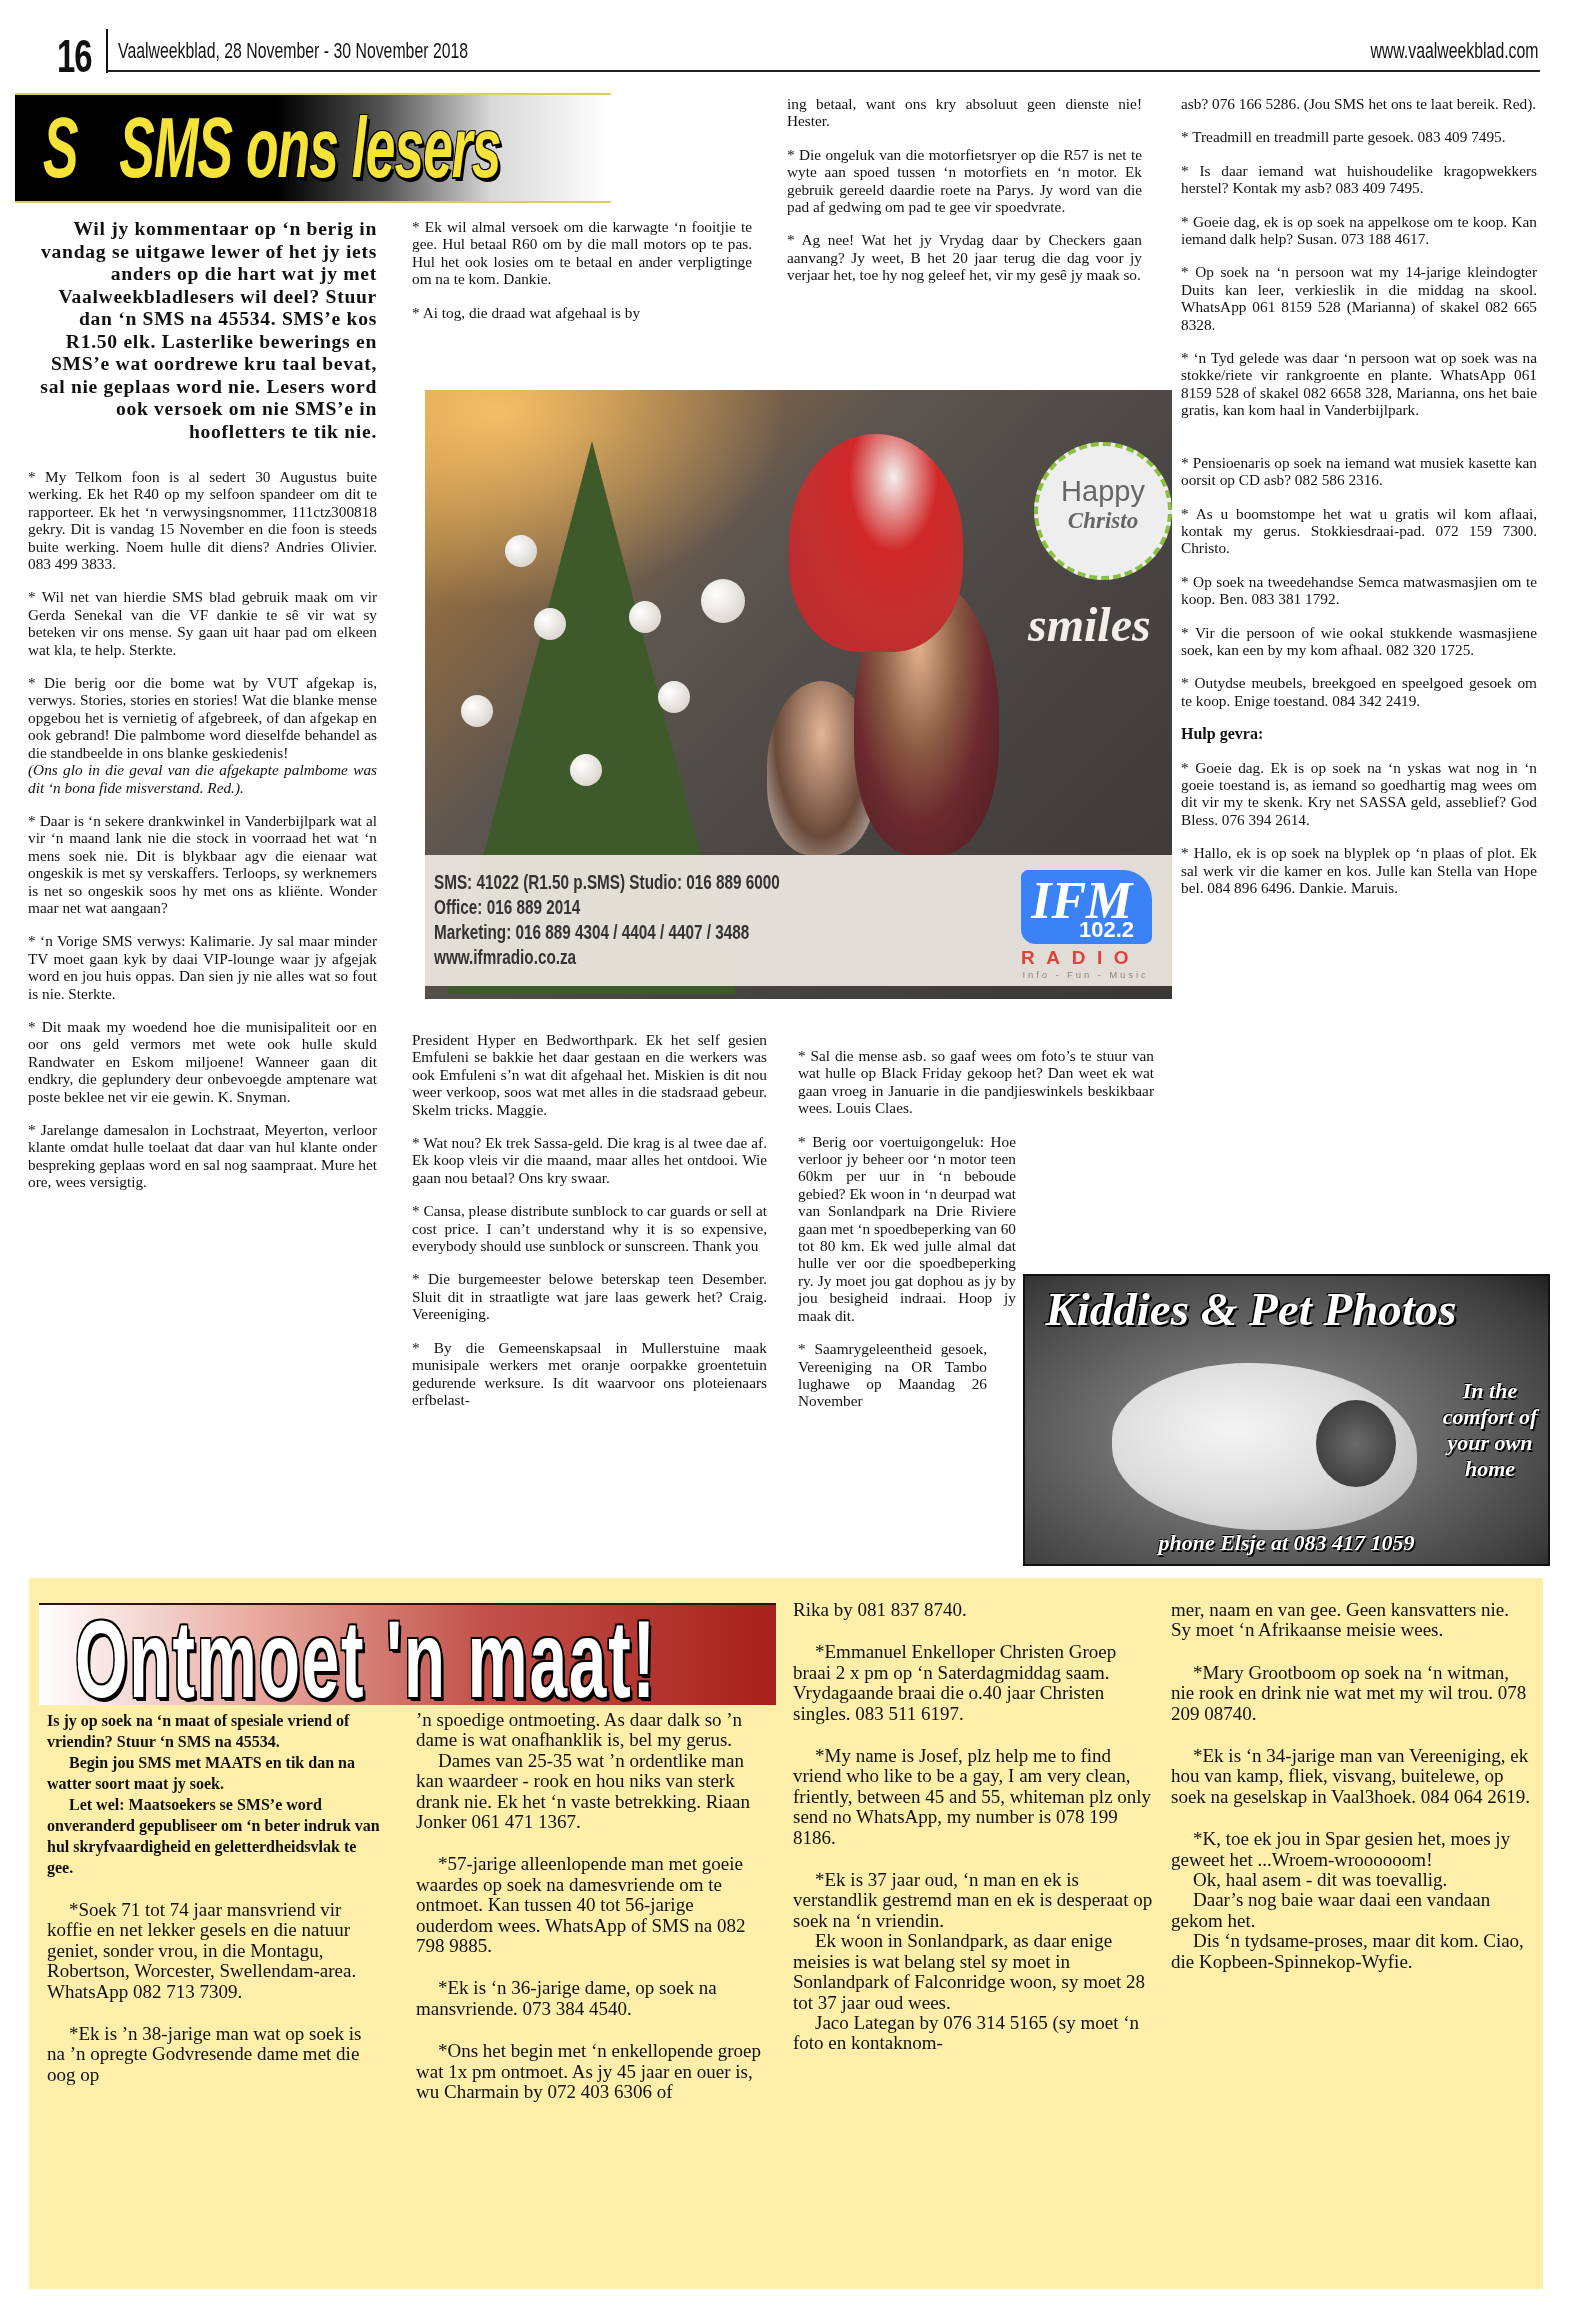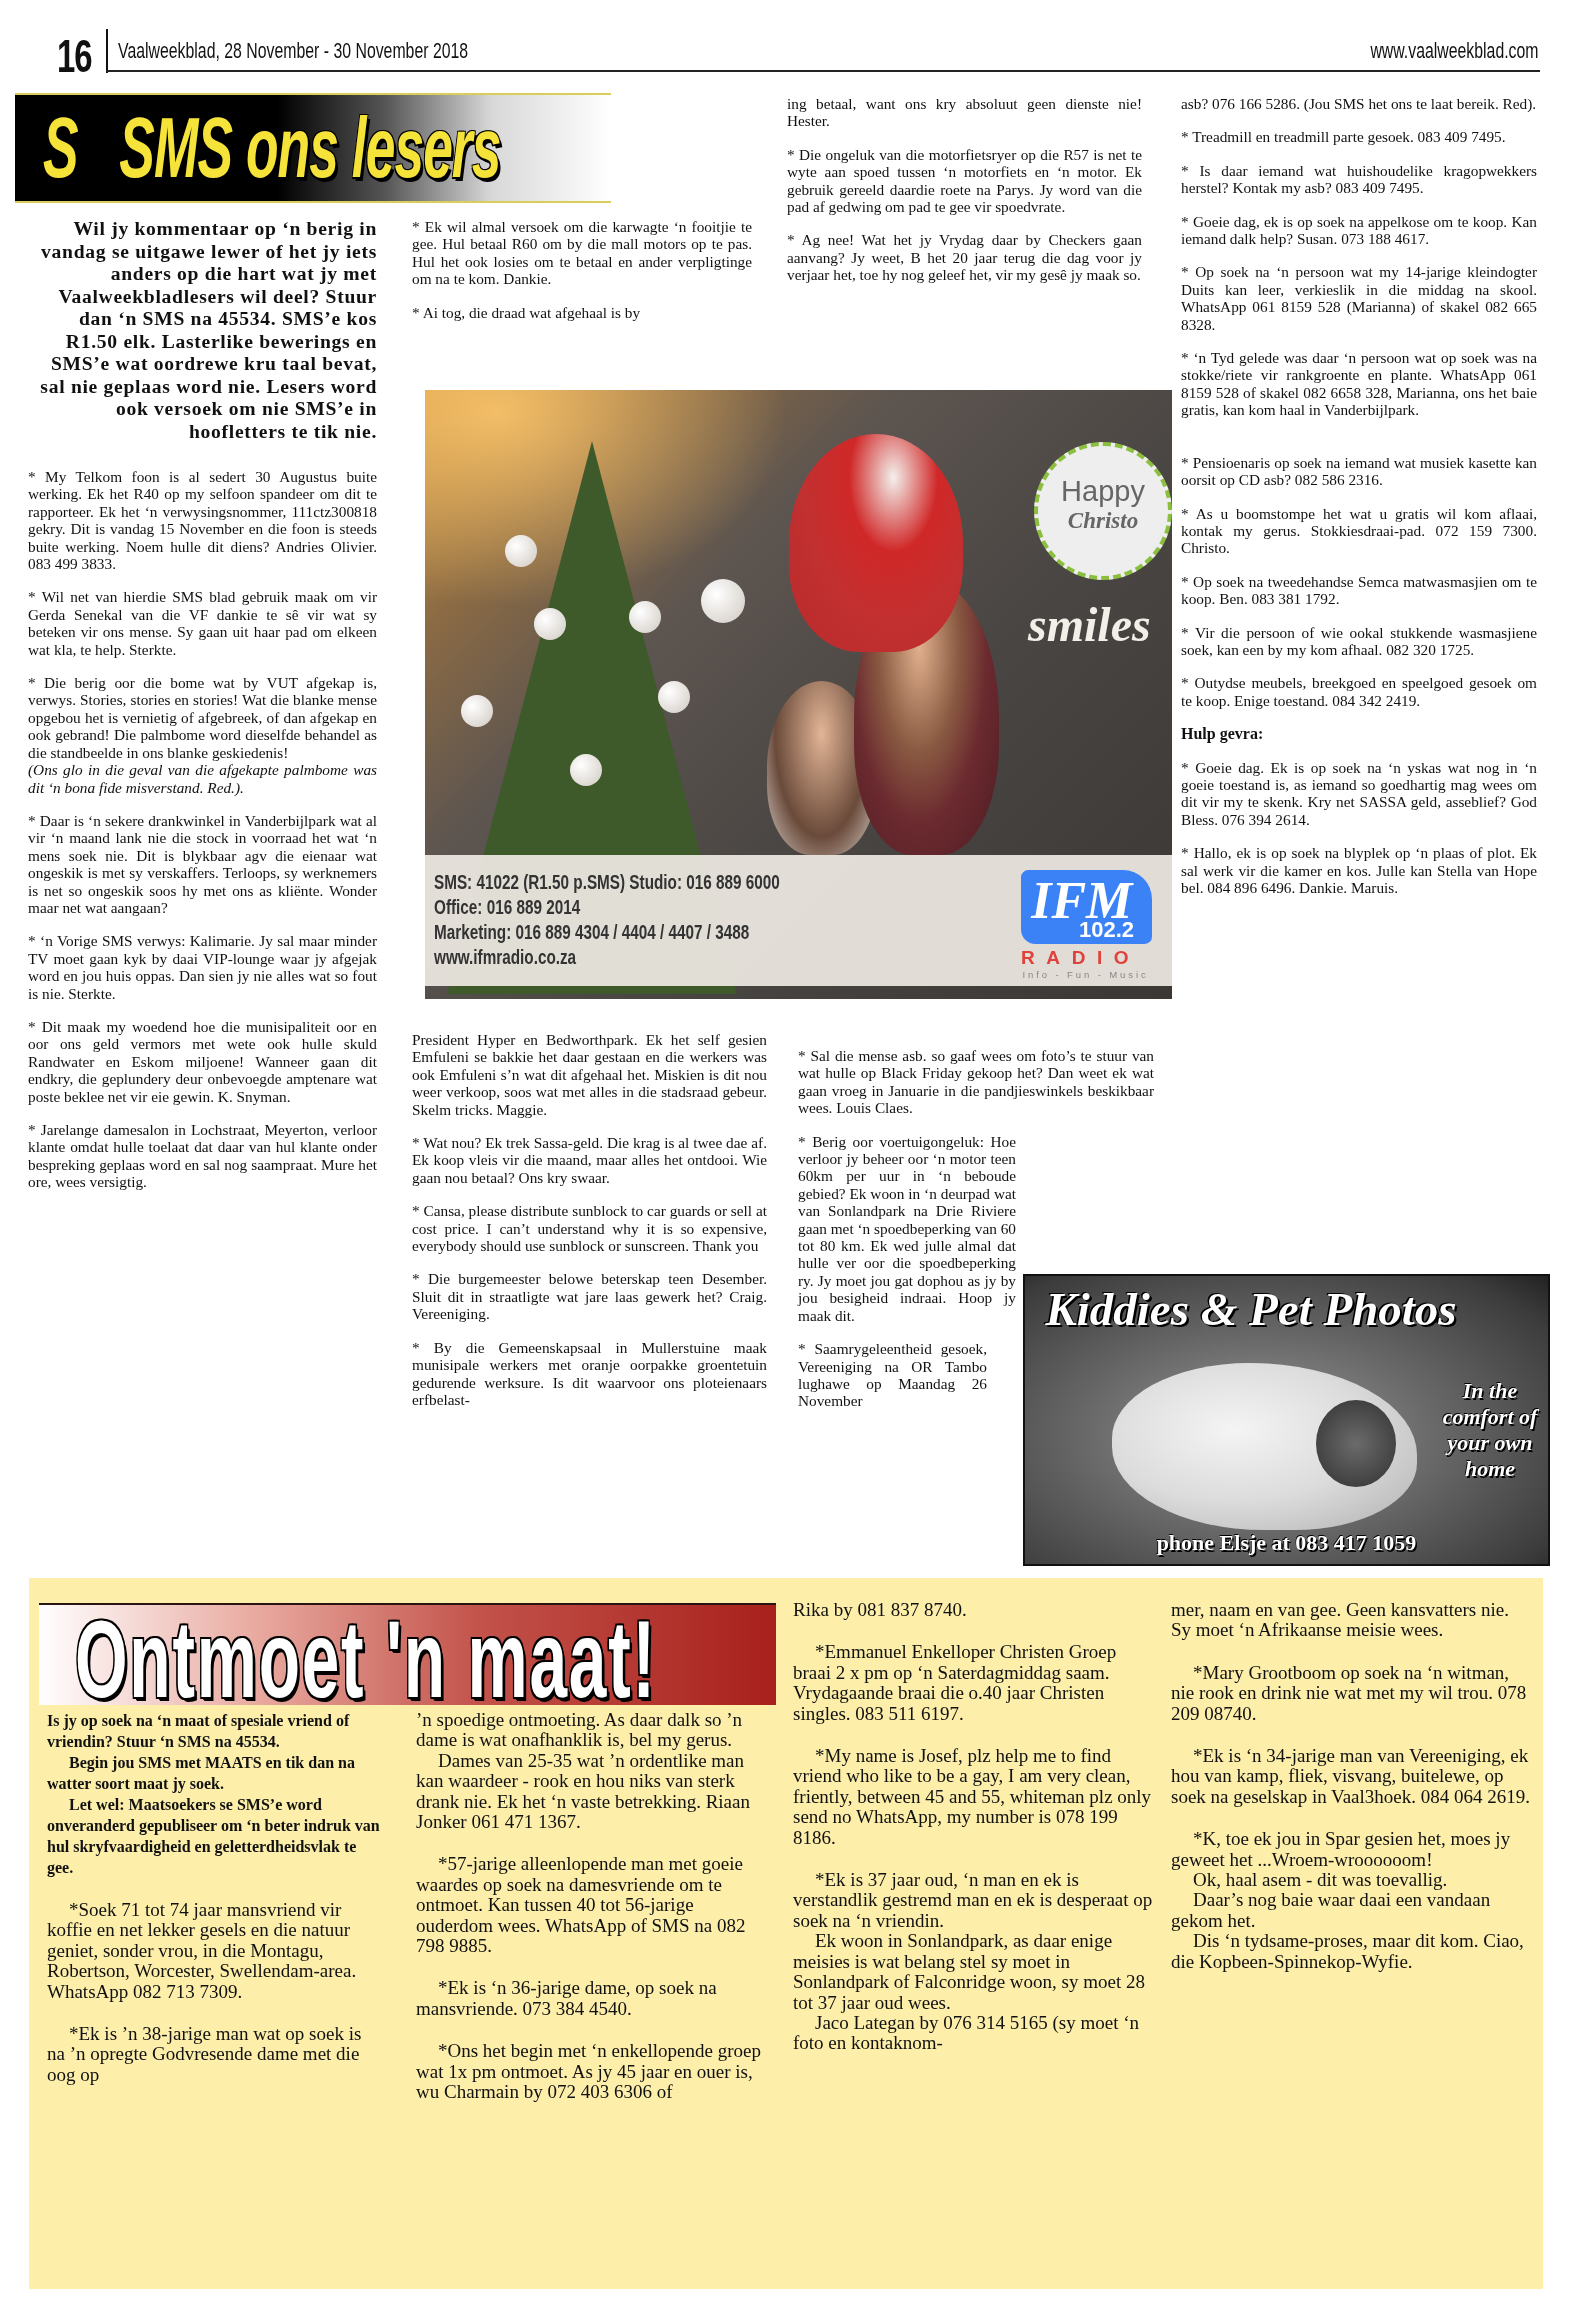--- a/index.html
+++ b/index.html
@@ -60,21 +60,21 @@
   
   .pet-ad { left: 1023px; top: 1274px; width: 523px; height: 288px; border: 2.2px solid #111;
             background: radial-gradient(ellipse at 45% 55%, #9a9a9a 0%, #6c6c6c 40%, #3c3c3c 85%, #222 100%); overflow: hidden; }
   .pet-title { left: 20.4px; top: 5.8px; font-family: "Liberation Serif", serif; font-style: italic; font-weight: bold; font-size: 47px;
                color: #fff; text-shadow: 2.2px 2.2px 0 #000, -1.5px -1.5px 0 #000; white-space: nowrap; }
   .pug { left: 87px; top: 87px; width: 305px; height: 167px; border-radius: 45% 55% 40% 50%;
          background: radial-gradient(ellipse at 40% 40%, #f4f4f4 0%, #dcdcdc 50%, #b0b0b0 100%); }
   .pug-face { left: 291px; top: 124px; width: 80px; height: 87px; border-radius: 50%; background: radial-gradient(circle at 50% 50%, #6b6b6b, #303030); }
   .pet-side { left: 414px; top: 102px; width: 102px; text-align: center; font-family: "Liberation Serif", serif; font-style: italic; font-weight: bold;
               font-size: 22px; line-height: 26px; color: #fff; text-shadow: 1.5px 1.5px 0 #000, -0.7px -0.7px 0 #000; }
-  .pet-phone { left: 0; width: 523px; top: 254px; text-align: center; font-family: "Liberation Serif", serif; font-weight: bold;
+  .pet-phone { left: 0; width: 523px; top: 254px; text-align: center; font-family: "Liberation Serif", serif; font-style: italic; font-weight: bold;
                font-size: 22px; color: #fff; text-shadow: 1.5px 1.5px 0 #000, -0.7px -0.7px 0 #000; }
 
   
   .maat-bg { left: 29px; top: 1578px; width: 1514px; height: 711px; background: #fdeeaa; }
   .maat-banner { left: 39px; top: 1603px; width: 737px; height: 100px;
                  background: linear-gradient(90deg, #ffffff 0%, #e8a89e 30%, #c2524a 60%, #a8201b 100%); border-top: 2.9px solid #2a1412; }
   .maat-banner-text { left: 36px; top: -8.7px; font-family: "Liberation Sans", sans-serif; font-weight: bold; font-size: 109px;
                       color: #fff; white-space: nowrap; transform: scaleX(0.62); transform-origin: left top;
                       text-shadow: 2.9px 2.9px 0 #000, -2.2px -2.2px 0 #000, 2.2px -2.2px 0 #000, -2.2px 2.2px 0 #000, 4.4px 4.4px 0 #000; letter-spacing: 2.9px; }
   .maat-col { font-size: 19px; line-height: 20.4px; text-align: left; }

